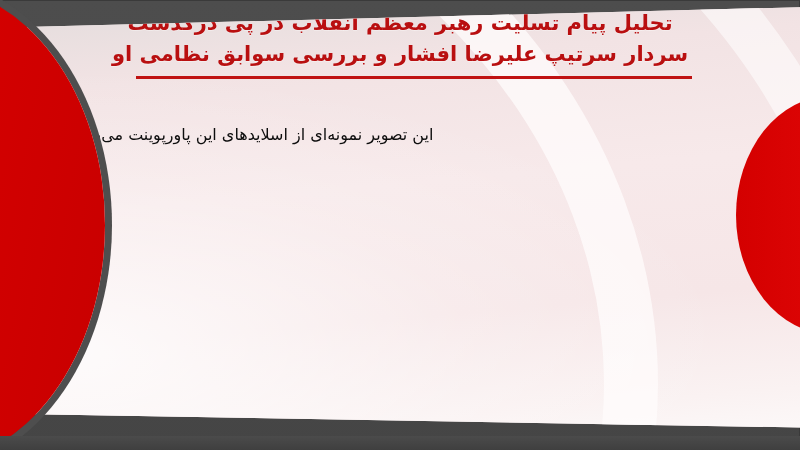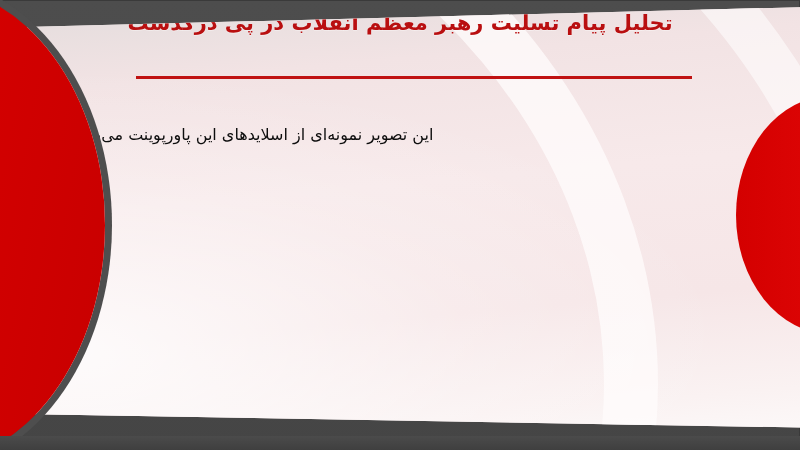--- a/index.html
+++ b/index.html
@@ -158,20 +158,21 @@
       <div class="arc a8"></div>
       <div class="arc a9"></div>
     </div>
 
     <div class="bg-wash"></div>
 
     <div class="right-oval"></div>
 
     <div class="title-block">
       <div class="title-line">تحلیل پیام تسلیت رهبر معظم انقلاب در پی درگذشت</div>
+      <div class="title-line">سردار سرتیپ علیرضا افشار و بررسی سوابق نظامی او</div>
       <div class="title-rule"></div>
     </div>
 
     <div class="body-block">
       <div class="body-line">این تصویر نمونه‌ای از اسلایدهای این پاورپوینت می‌باشد</div>
     </div>
 
   </div>
 
   <div class="lens-wrap">

